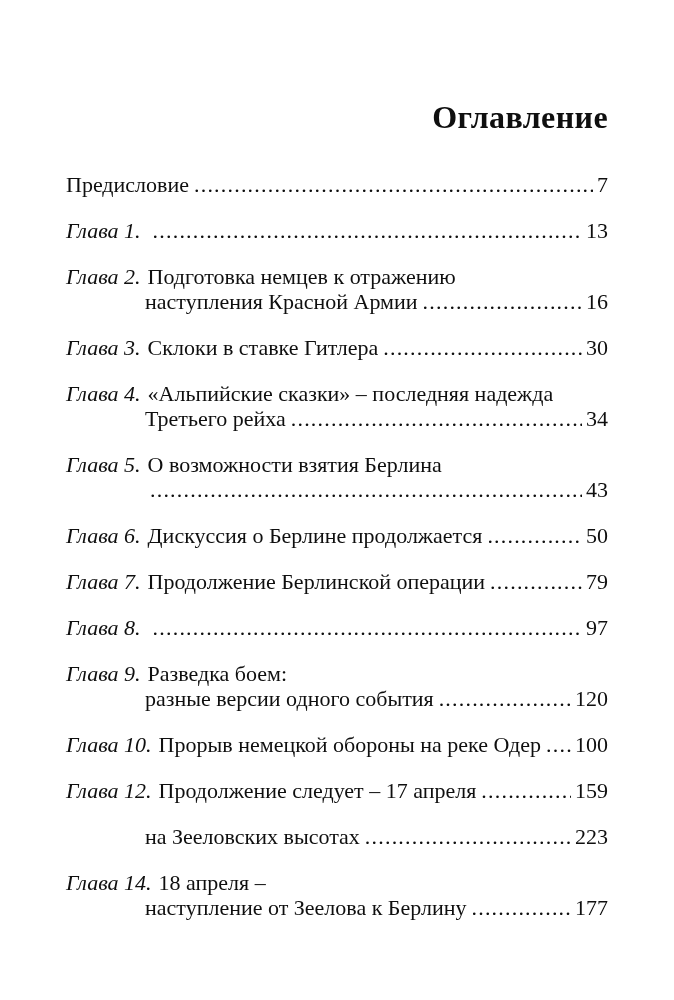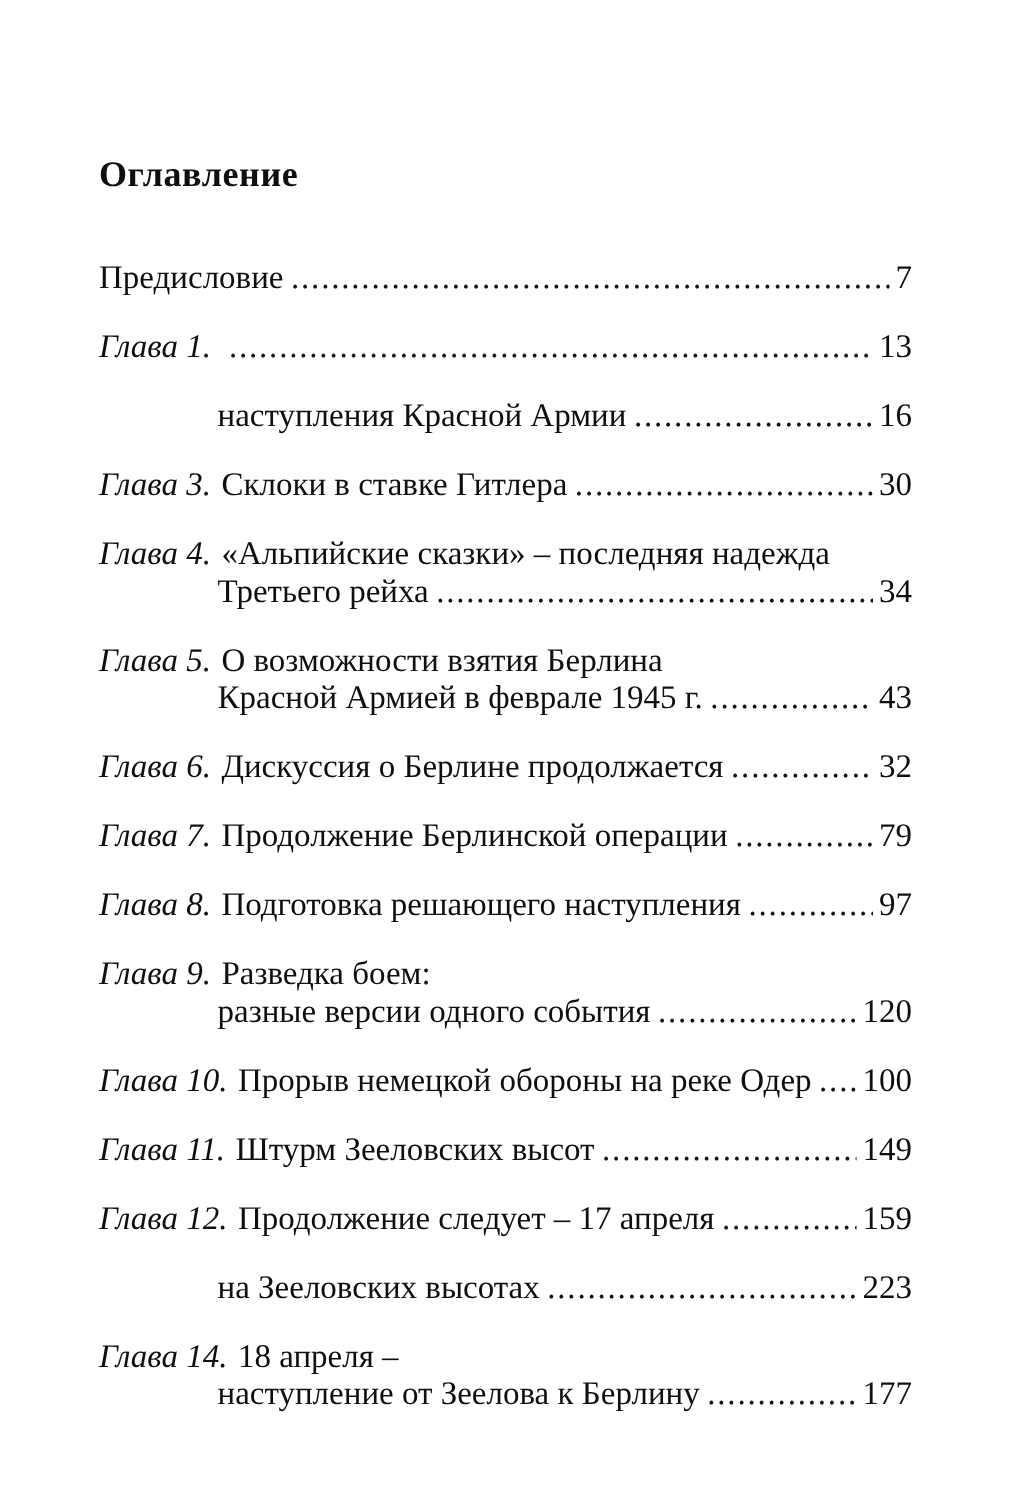--- a/index.html
+++ b/index.html
@@ -17,24 +17,24 @@
   }
   .page {
     box-sizing: border-box;
     width: 674px;
     height: 1000px;
     padding: 0 66px;
     background: #ffffff;
   }
   .toc-title {
     margin: 102px 0 0 0;
-    font-size: 24px;
+    font-size: 32px;
     font-weight: bold;
     line-height: 30px;
-    text-align: left;
+    text-align: right;
     letter-spacing: 0.4px;
   }
   .toc-list {
     margin-top: 40px;
   }
   .entry {
     margin-bottom: 21px;
     line-height: 25px;
   }
   .line {
@@ -88,20 +88,25 @@
   <div class="entry">
     <div class="line line1">
       <span class="chapter-label">Глава 1.</span>
       <span class="leader"></span>
       <span class="page-num">13</span>
     </div>
 
   </div>
 
   <div class="entry">
+    <div class="line line1">
+      <span class="chapter-label">Глава 2.</span>
+      <span class="entry-title">Подготовка немцев к отражению</span>
+
+    </div>
     <div class="line line2">
       <span class="entry-title2">наступления Красной Армии</span>
       <span class="leader"></span>
       <span class="page-num">16</span>
     </div>
   </div>
 
   <div class="entry">
     <div class="line line1">
       <span class="chapter-label">Глава 3.</span>
@@ -125,50 +130,48 @@
     </div>
   </div>
 
   <div class="entry">
     <div class="line line1">
       <span class="chapter-label">Глава 5.</span>
       <span class="entry-title">О возможности взятия Берлина</span>
 
     </div>
     <div class="line line2">
-      <span class="entry-title2">Красной Армией в феврале 1945 г.</span>
       <span class="leader"></span>
       <span class="page-num">43</span>
     </div>
   </div>
 
   <div class="entry">
     <div class="line line1">
       <span class="chapter-label">Глава 6.</span>
       <span class="entry-title">Дискуссия о Берлине продолжается</span>
       <span class="leader"></span>
-      <span class="page-num">32</span>
+      <span class="page-num">50</span>
     </div>
 
   </div>
 
   <div class="entry">
     <div class="line line1">
       <span class="chapter-label">Глава 7.</span>
       <span class="entry-title">Продолжение Берлинской операции</span>
       <span class="leader"></span>
       <span class="page-num">79</span>
     </div>
 
   </div>
 
   <div class="entry">
     <div class="line line1">
       <span class="chapter-label">Глава 8.</span>
-      <span class="entry-title">Подготовка решающего наступления</span>
       <span class="leader"></span>
       <span class="page-num">97</span>
     </div>
 
   </div>
 
   <div class="entry">
     <div class="line line1">
       <span class="chapter-label">Глава 9.</span>
       <span class="entry-title">Разведка боем:</span>
@@ -184,29 +187,20 @@
   <div class="entry">
     <div class="line line1">
       <span class="chapter-label">Глава 10.</span>
       <span class="entry-title">Прорыв немецкой обороны на реке Одер</span>
       <span class="leader"></span>
       <span class="page-num">100</span>
     </div>
 
   </div>
 
-  <div class="entry">
-    <div class="line line1">
-      <span class="chapter-label">Глава 11.</span>
-      <span class="entry-title">Штурм Зееловских высот</span>
-      <span class="leader"></span>
-      <span class="page-num">149</span>
-    </div>
-
-  </div>
 
   <div class="entry">
     <div class="line line1">
       <span class="chapter-label">Глава 12.</span>
       <span class="entry-title">Продолжение следует – 17 апреля</span>
       <span class="leader"></span>
       <span class="page-num">159</span>
     </div>
 
   </div>

